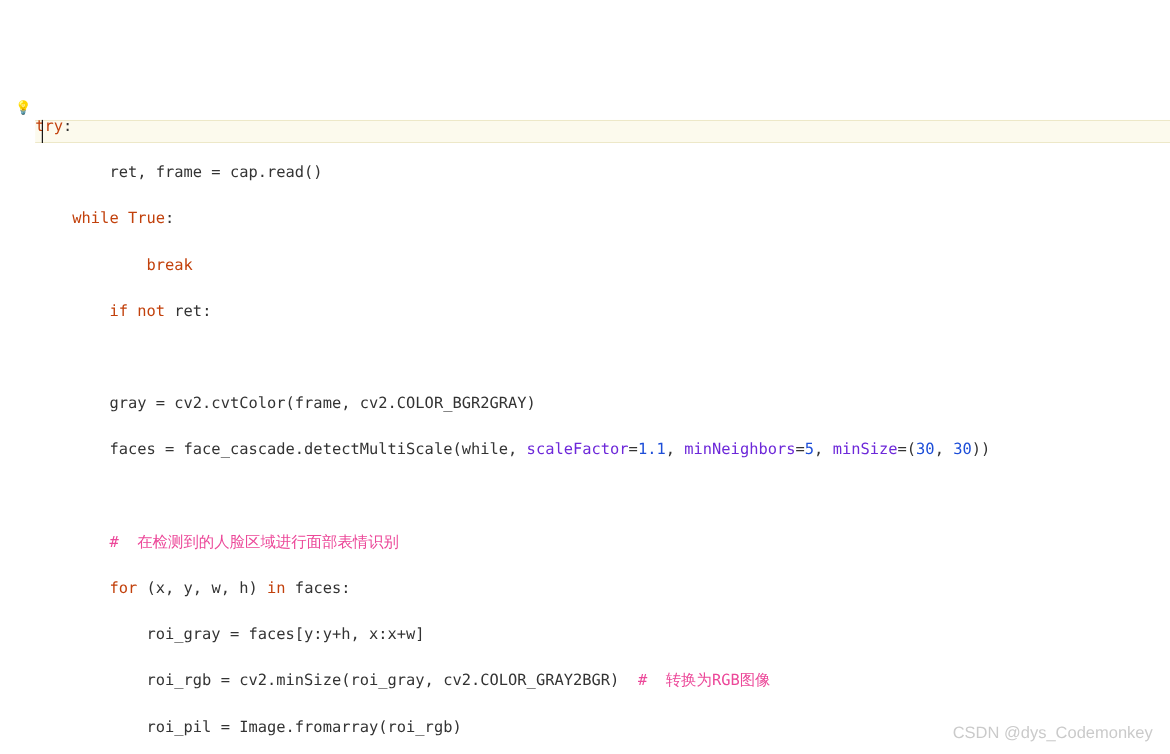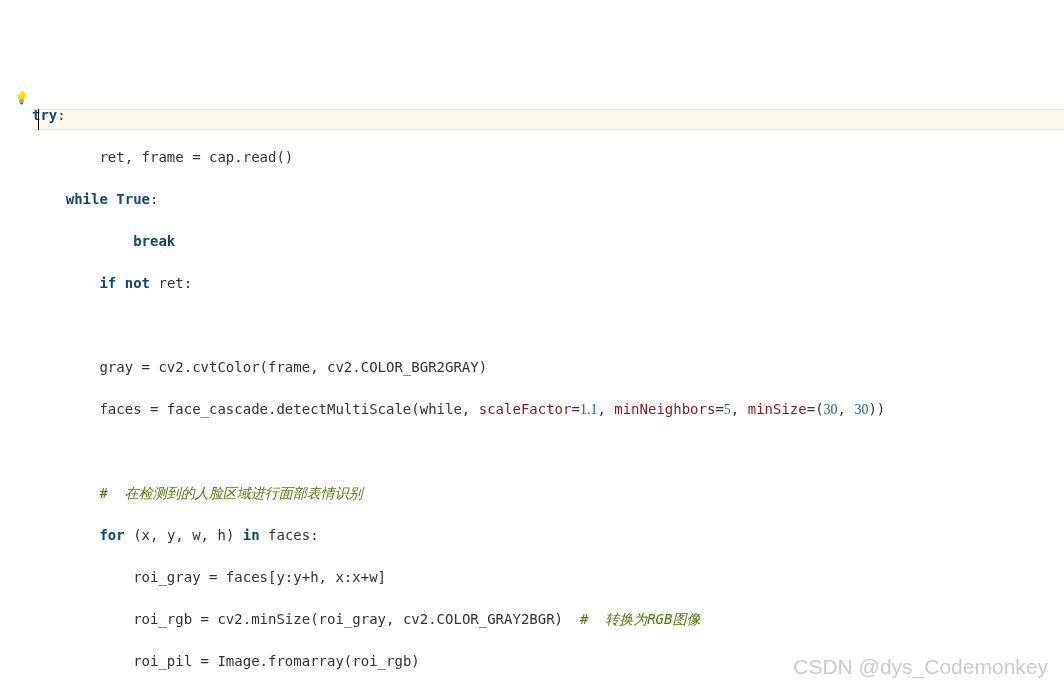--- a/index.html
+++ b/index.html
@@ -62,30 +62,30 @@
       top: 109px;
       width: 1px;
       height: 21px;
       background: #000;
       z-index: 2;
     }
     .code-content {
       position: relative;
       z-index: 1;
     }
-    .kw { color: #0c4a6e; font-weight: bold; }
-    .num { color: #0f766e; font-family: Liberation Serif, serif; }
-    .param { color: #7f1d1d; }
-    .comment { color: #4d7c0f; font-style: italic; }
+    .kw { color: #c2410c; }
+    .num { color: #1d4ed8; }
+    .param { color: #6d28d9; }
+    .comment { color: #ec4899; }
     .watermark {
       position: absolute;
       bottom: 8px;
       right: 16px;
       color: #bdbdbd;
-      font-size: 21px;
+      font-size: 15px;
       font-family: sans-serif;
       z-index: 10;
       opacity: 0.8;
     }
   </style>
 </head>
 <body>
 
 <div class="editor">
   <div class="gutter">

